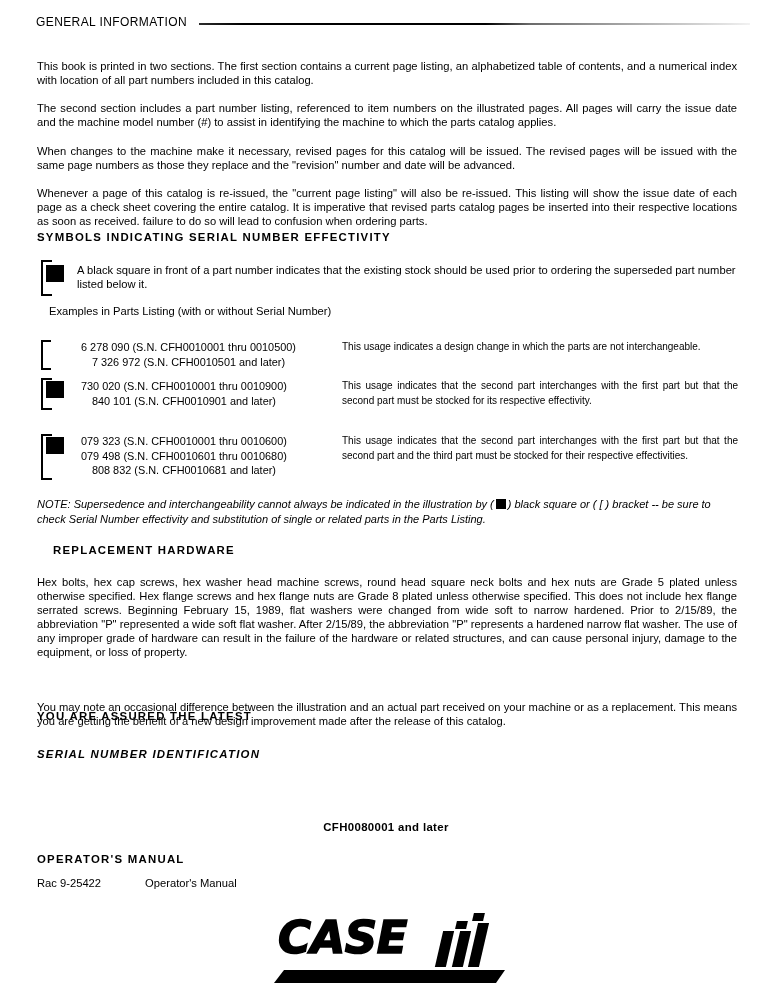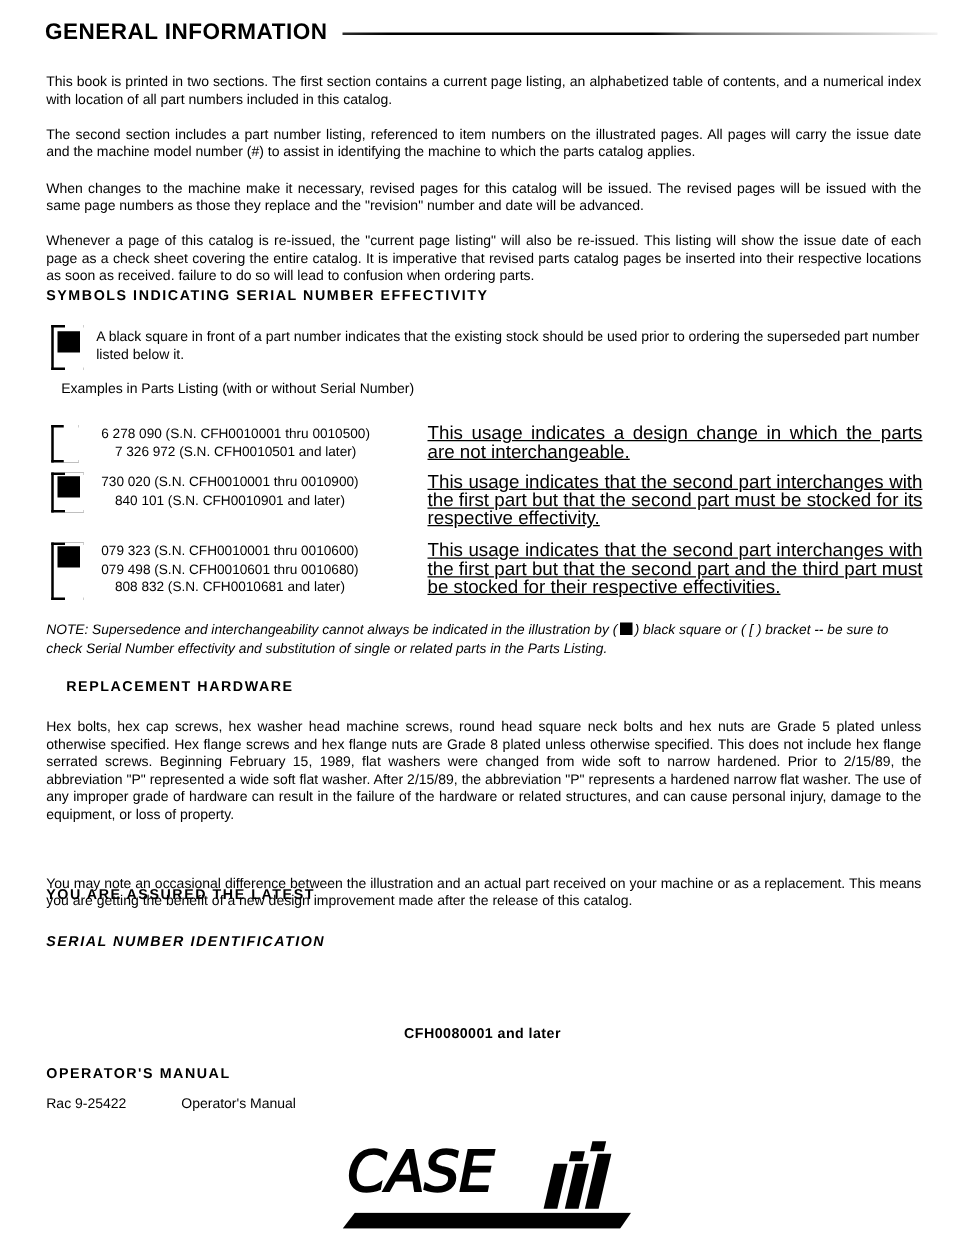--- a/index.html
+++ b/index.html
@@ -27,22 +27,22 @@
   
   .title-row {
     position: absolute;
     left: 36px;
     top: 16px;
     right: 22px;
     display: flex;
     align-items: center;
   }
   .title-text {
-    font-size: 18px;
-    font-weight: bold;
+    font-size: 12px;
+    font-weight: normal;
     letter-spacing: 0.4px;
     white-space: nowrap;
     line-height: 1;
   }
   .title-rule {
     flex: 1 1 auto;
     height: 2px;
     margin-left: 12px;
     margin-top: 3px;
     background: linear-gradient(to right,
@@ -110,25 +110,24 @@
     position: absolute;
     font-size: 10.9px;
     line-height: 14.6px;
     white-space: nowrap;
     text-align: center;
   }
   .ex-desc {
     position: absolute;
     left: 342px;
     width: 396px;
-    font-size: 15px;
+    font-size: 10px;
     line-height: 14.6px;
     text-align: justify;
     text-justify: inter-word;
-    text-decoration: underline;
   }
 
   
   .note-block {
     position: absolute;
     left: 37px;
     width: 702px;
     font-size: 11px;
     line-height: 15px;
     font-style: italic;
@@ -169,21 +168,21 @@
     top: 913px;
     width: 232px;
     height: 72px;
   }
   .logo-word {
     position: absolute;
     left: 4px;
     top: 2px;
     font-family: "DejaVu Sans", sans-serif;
     font-size: 45px;
-    font-weight: normal;
+    font-weight: bold;
     font-style: italic;
     letter-spacing: -0.5px;
     line-height: 45px;
     color: #000;
     -webkit-text-stroke: 1.6px #000;
   }
   .ih-group {
     position: absolute;
     left: 159px;
     top: 0px;

